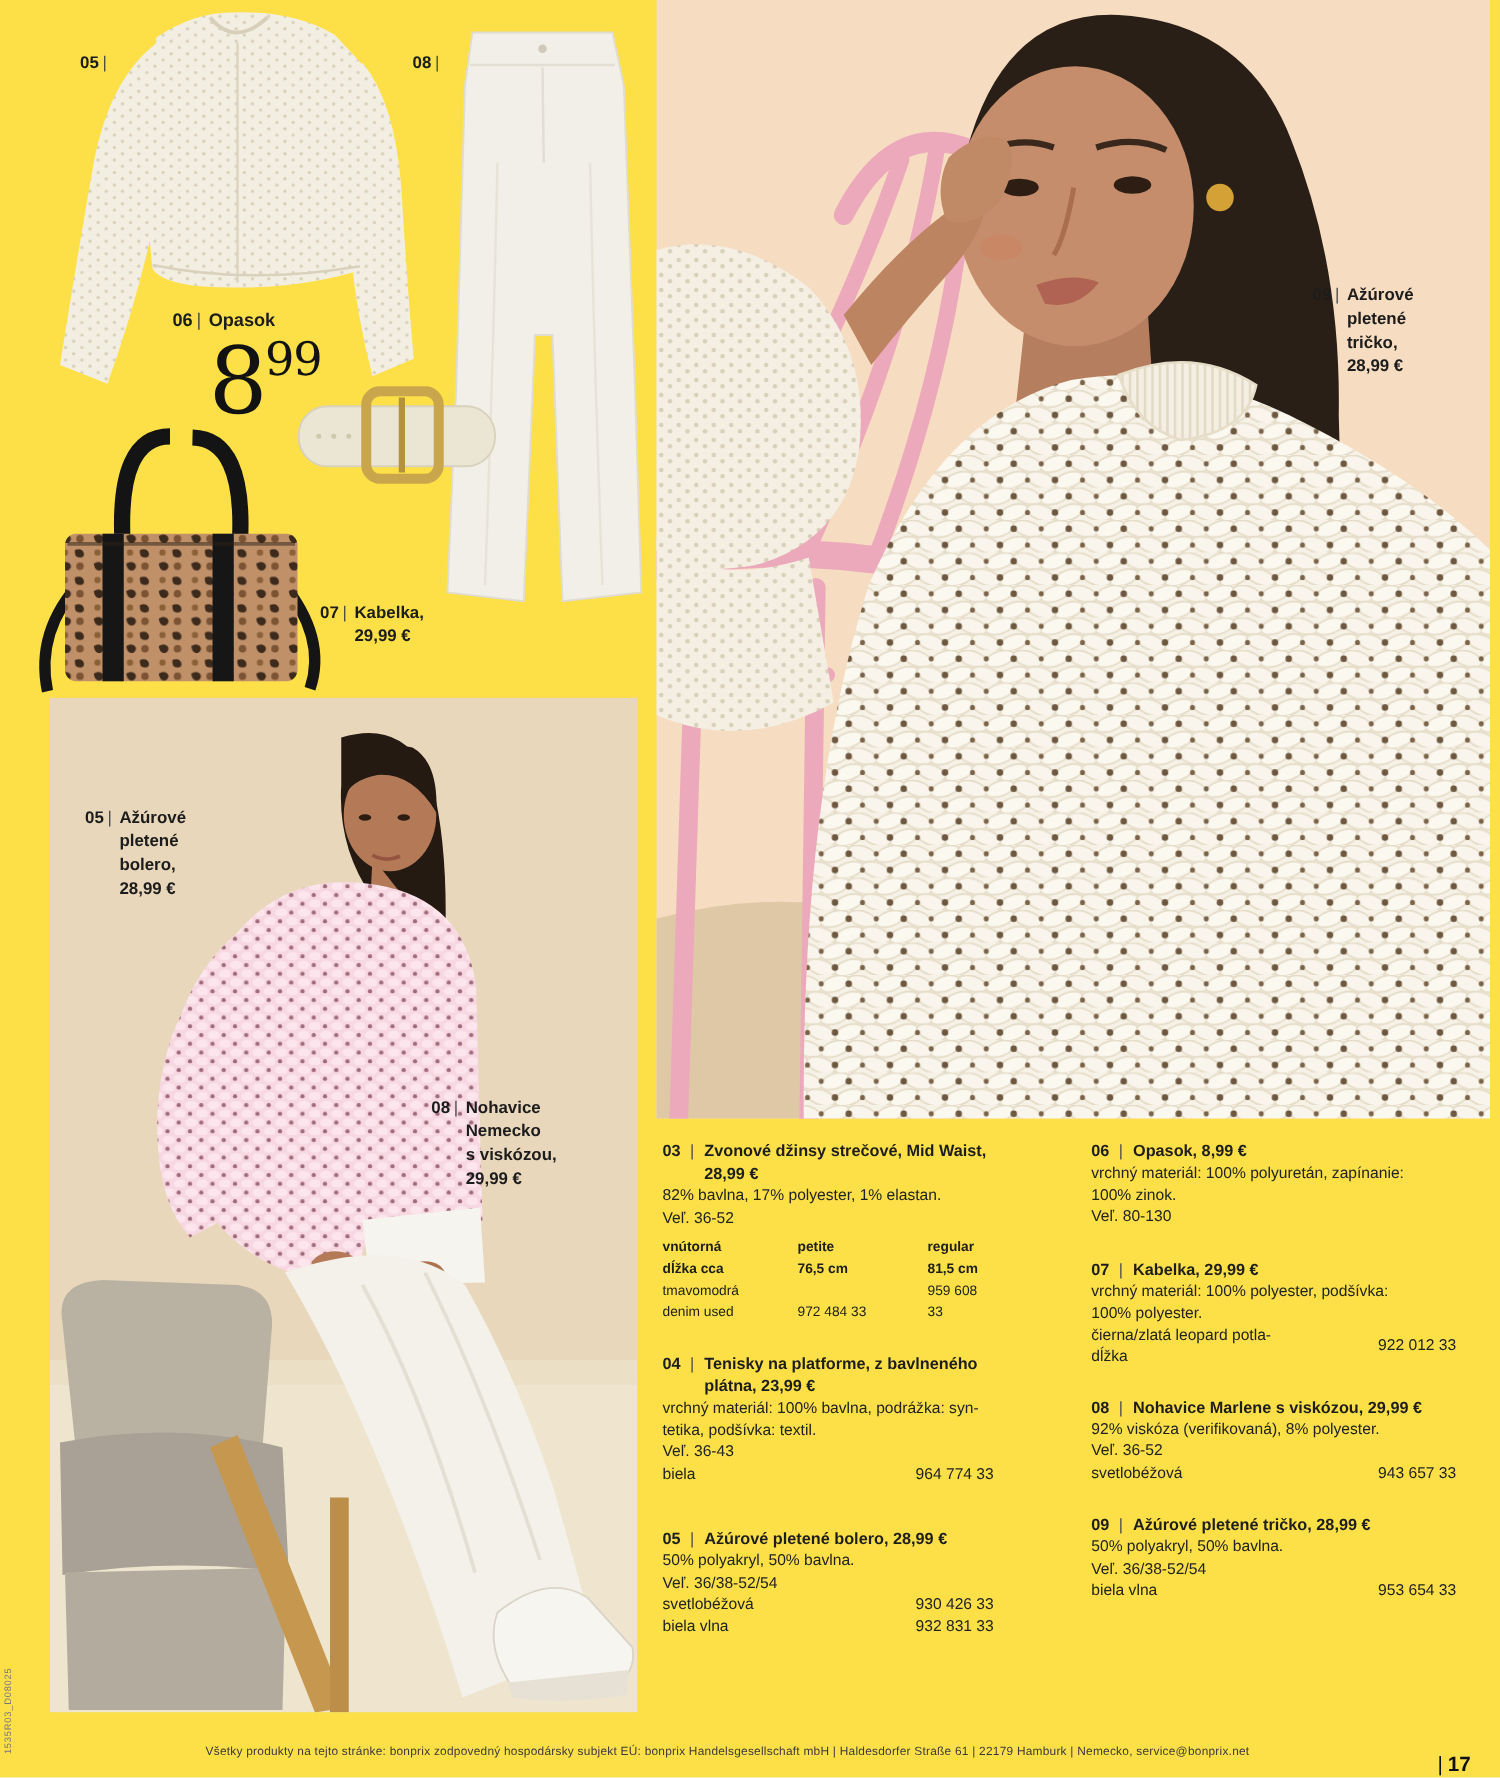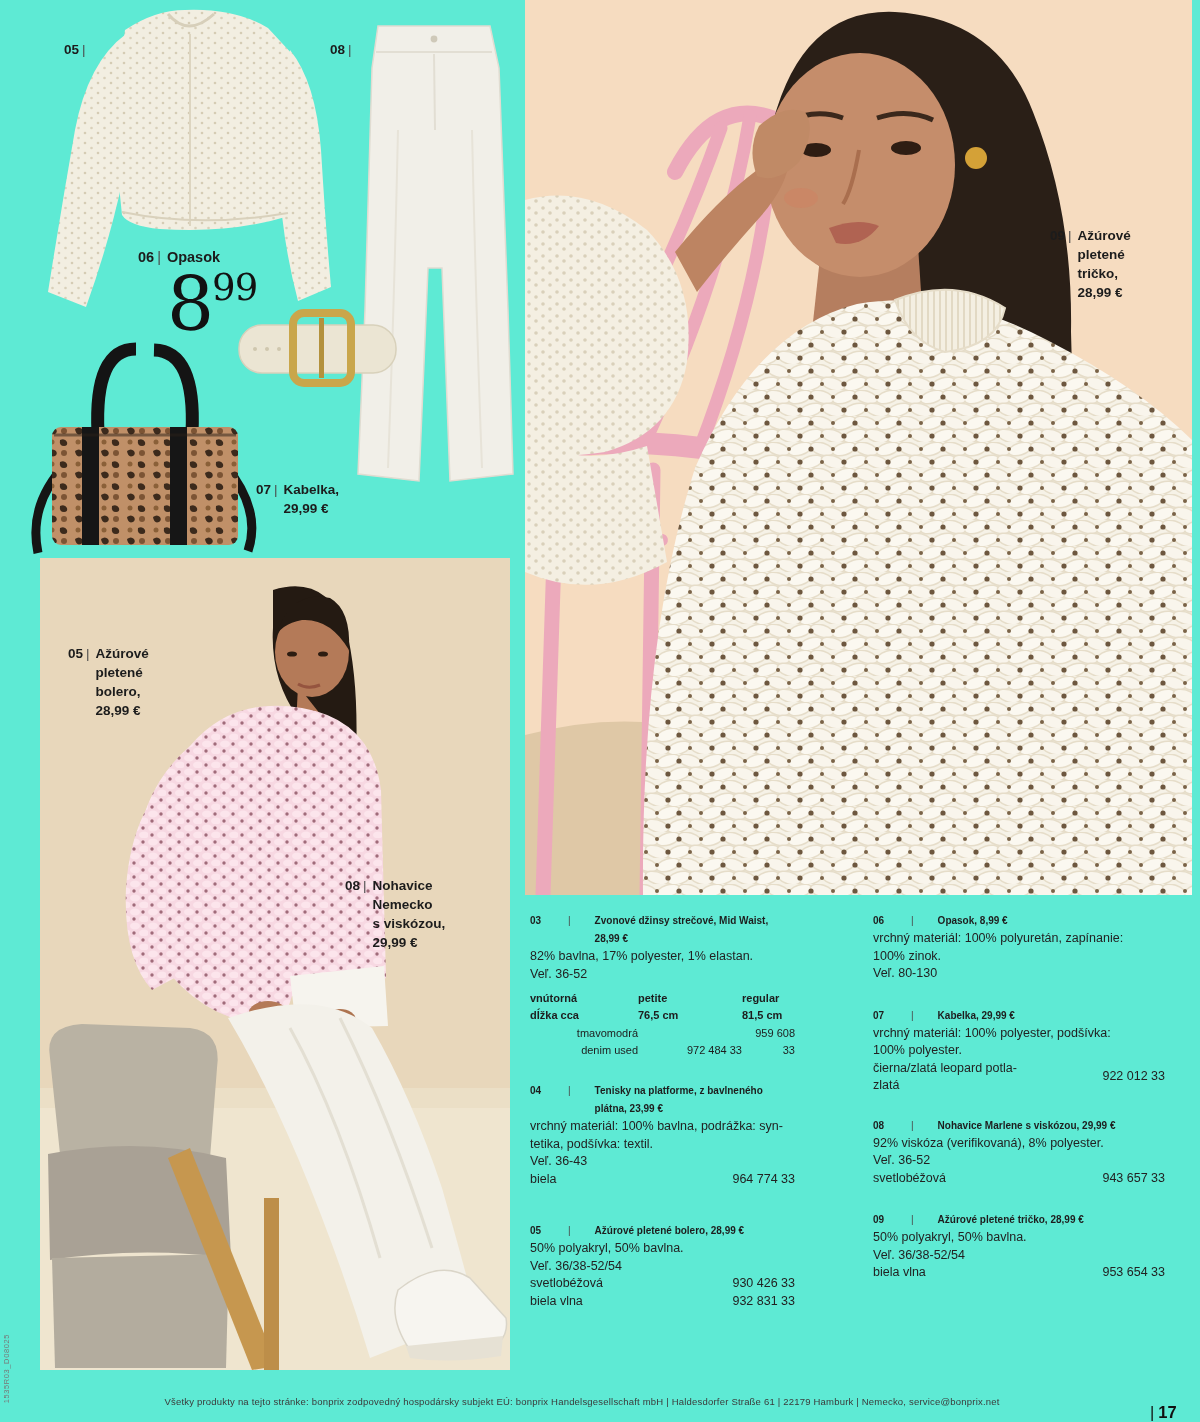--- a/index.html
+++ b/index.html
@@ -1,26 +1,26 @@
 <!DOCTYPE html>
 <html><head>
 <meta charset="utf-8">
 <style>
   html,body{margin:0;padding:0;background:#fff;}
-  .page{position:relative;width:1200px;height:1422px;background:#5eead4;
+  .page{position:relative;width:1200px;height:1422px;background:#fde047;
         font-family:"Liberation Sans",sans-serif;color:#1d1d1d;overflow:hidden;}
   .abs{position:absolute;}
   
   .ptag{display:flex;font-weight:700;font-size:13.5px;line-height:19px;color:#1c1c1c;white-space:nowrap;}
   .ptag .pnum{font-weight:700;}
   .ptag .psep{font-weight:400;color:#4a4a4a;margin:0 6px 0 3px;}
   
   .col{position:absolute;}
   .item{margin-bottom:24px;}
-  .ihead{display:flex;font-weight:700;font-size:10px;line-height:18px;white-space:nowrap;gap:16px;}
+  .ihead{display:flex;font-weight:700;font-size:13px;line-height:18px;white-space:nowrap;}
   .ihead .inum{min-width:19px;}
   .ihead .isep{font-weight:400;color:#4a4a4a;margin:0 8px 0 3px;}
   .ibody{font-size:12.5px;line-height:17.5px;white-space:nowrap;color:#222;}
   .ipair{display:flex;justify-content:space-between;font-size:12.5px;line-height:17.5px;color:#222;}
   .ipair2{display:flex;justify-content:space-between;align-items:center;font-size:12.5px;line-height:17.5px;color:#222;}
   .tbl{margin-top:7px;font-size:11px;line-height:16.5px;}
   .trow{display:flex;}
   .tc1{width:108px;}.tc2{width:104px;}.tc3{flex:1;}
   .bold{font-weight:700;}
   .trow .vend{align-self:flex-end;}
@@ -295,21 +295,21 @@
           </div>
           <div class="tc2">
             <div>petite</div>
             <div>76,5 cm</div>
           </div>
           <div class="tc3">
             <div>regular</div>
             <div>81,5 cm</div>
           </div>
         </div>
-        <div class="trow" style="margin-top:2px;text-align:right;">
+        <div class="trow" style="margin-top:2px;">
           <div class="tc1">
             <div>tmavomodrá</div>
             <div>denim used</div>
           </div>
           <div class="tc2 vend">972 484 33</div>
           <div class="tc3 vend">959 608 33</div>
         </div>
       </div>
     </div>
 
@@ -373,21 +373,21 @@
         <span class="isep">|</span>
         <span>
           <div>Kabelka, 29,99 €</div>
         </span>
       </div>
       <div class="ibody">vrchný materiál: 100% polyester, podšívka:</div>
       <div class="ibody">100% polyester.</div>
       <div class="ipair2">
         <span>
           <div>čierna/zlatá leopard potla-</div>
-          <div>zlatá</div>
+          <div>dĺžka</div>
         </span>
         <span>922 012 33</span>
       </div>
     </div>
 
     <div class="item">
       <div class="ihead">
         <span class="inum">08</span>
         <span class="isep">|</span>
         <span>

